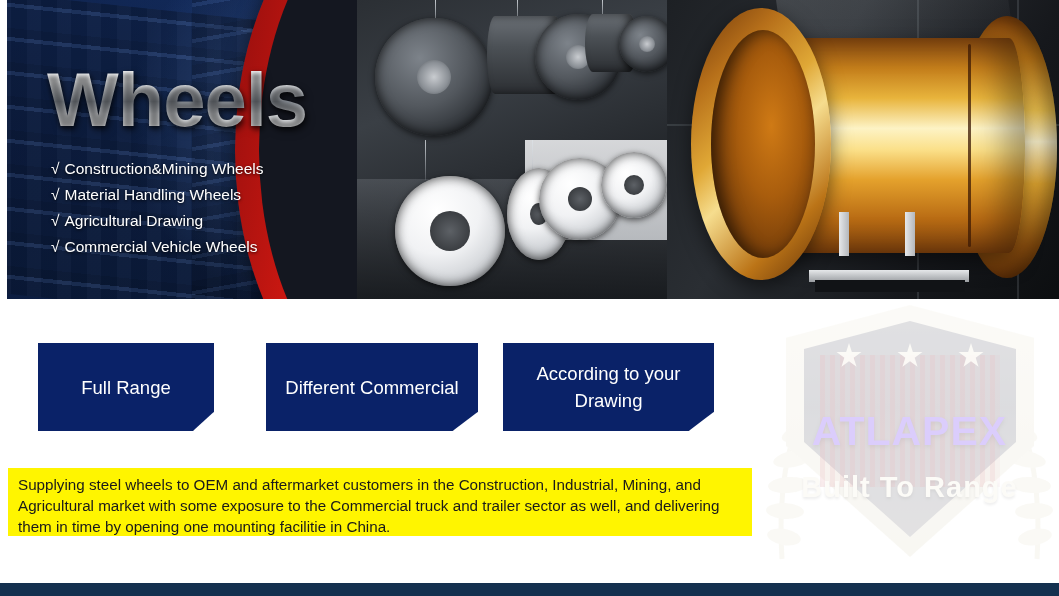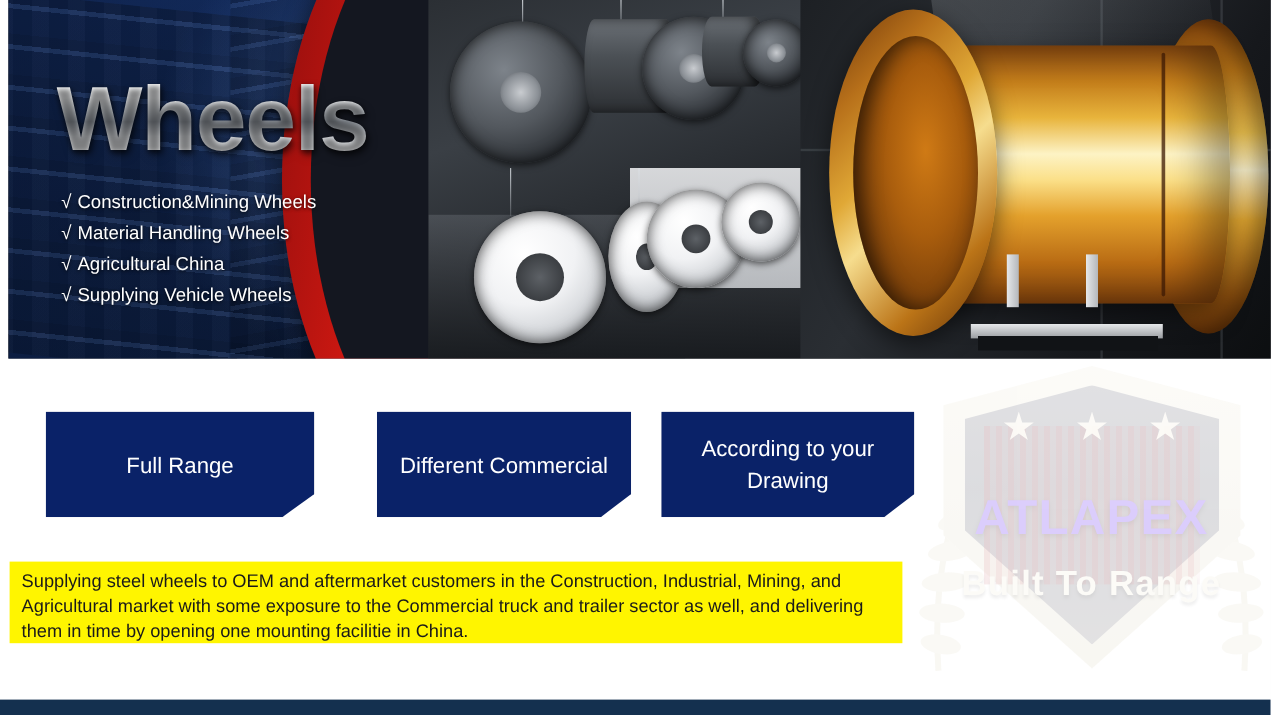--- a/index.html
+++ b/index.html
@@ -269,21 +269,21 @@
     width:0; height:0;
     border-left:20px solid transparent;
     border-bottom:18px solid #ffffff;
   }
   .fbox .fold2 {
     position:absolute; right:1px; bottom:1px;
     width:0; height:0;
     border-left:14px solid transparent;
     border-bottom:12px solid #12307f;
   }
-  .fbox.b1 { width:224px; }
+  .fbox.b1 { width:176px; }
   .fbox.b2 { width:212px; margin-left:52px; }
   .fbox.b3 { width:211px; margin-left:25px; }
 
   
   .yellow {
     position:absolute; left:8px; top:169px;
     width:744px; height:68px;
     background:#fff500;
     padding:6px 10px 0 10px;
     color:#1a1a1a;
@@ -368,22 +368,22 @@
         <div class="base"></div>
         <div class="base2"></div>
       </div>
     </div>
 
     <div class="title">Wheels</div>
 
     <div class="bullets">
       <div class="bullet"><span class="tick">√</span><span>Construction&amp;Mining Wheels</span></div>
       <div class="bullet"><span class="tick">√</span><span>Material Handling Wheels</span></div>
-      <div class="bullet"><span class="tick">√</span><span>Agricultural China</span></div>
-      <div class="bullet"><span class="tick">√</span><span>Supplying Vehicle Wheels</span></div>
+      <div class="bullet"><span class="tick">√</span><span>Agricultural Drawing</span></div>
+      <div class="bullet"><span class="tick">√</span><span>Commercial Vehicle Wheels</span></div>
     </div>
   </div>
 
   <div class="body-area">
 
     <div class="shield-wrap">
       <svg class="laurel left" viewBox="0 0 96 220" xmlns="http://www.w3.org/2000/svg">
         <path d="M88 8 C46 52, 24 112, 30 210" stroke="#e3dfcd" stroke-width="5" fill="none"></path>
         <g fill="#eae6d5">
           <ellipse cx="70" cy="34" rx="17" ry="8" transform="rotate(-32 70 34)"></ellipse>

